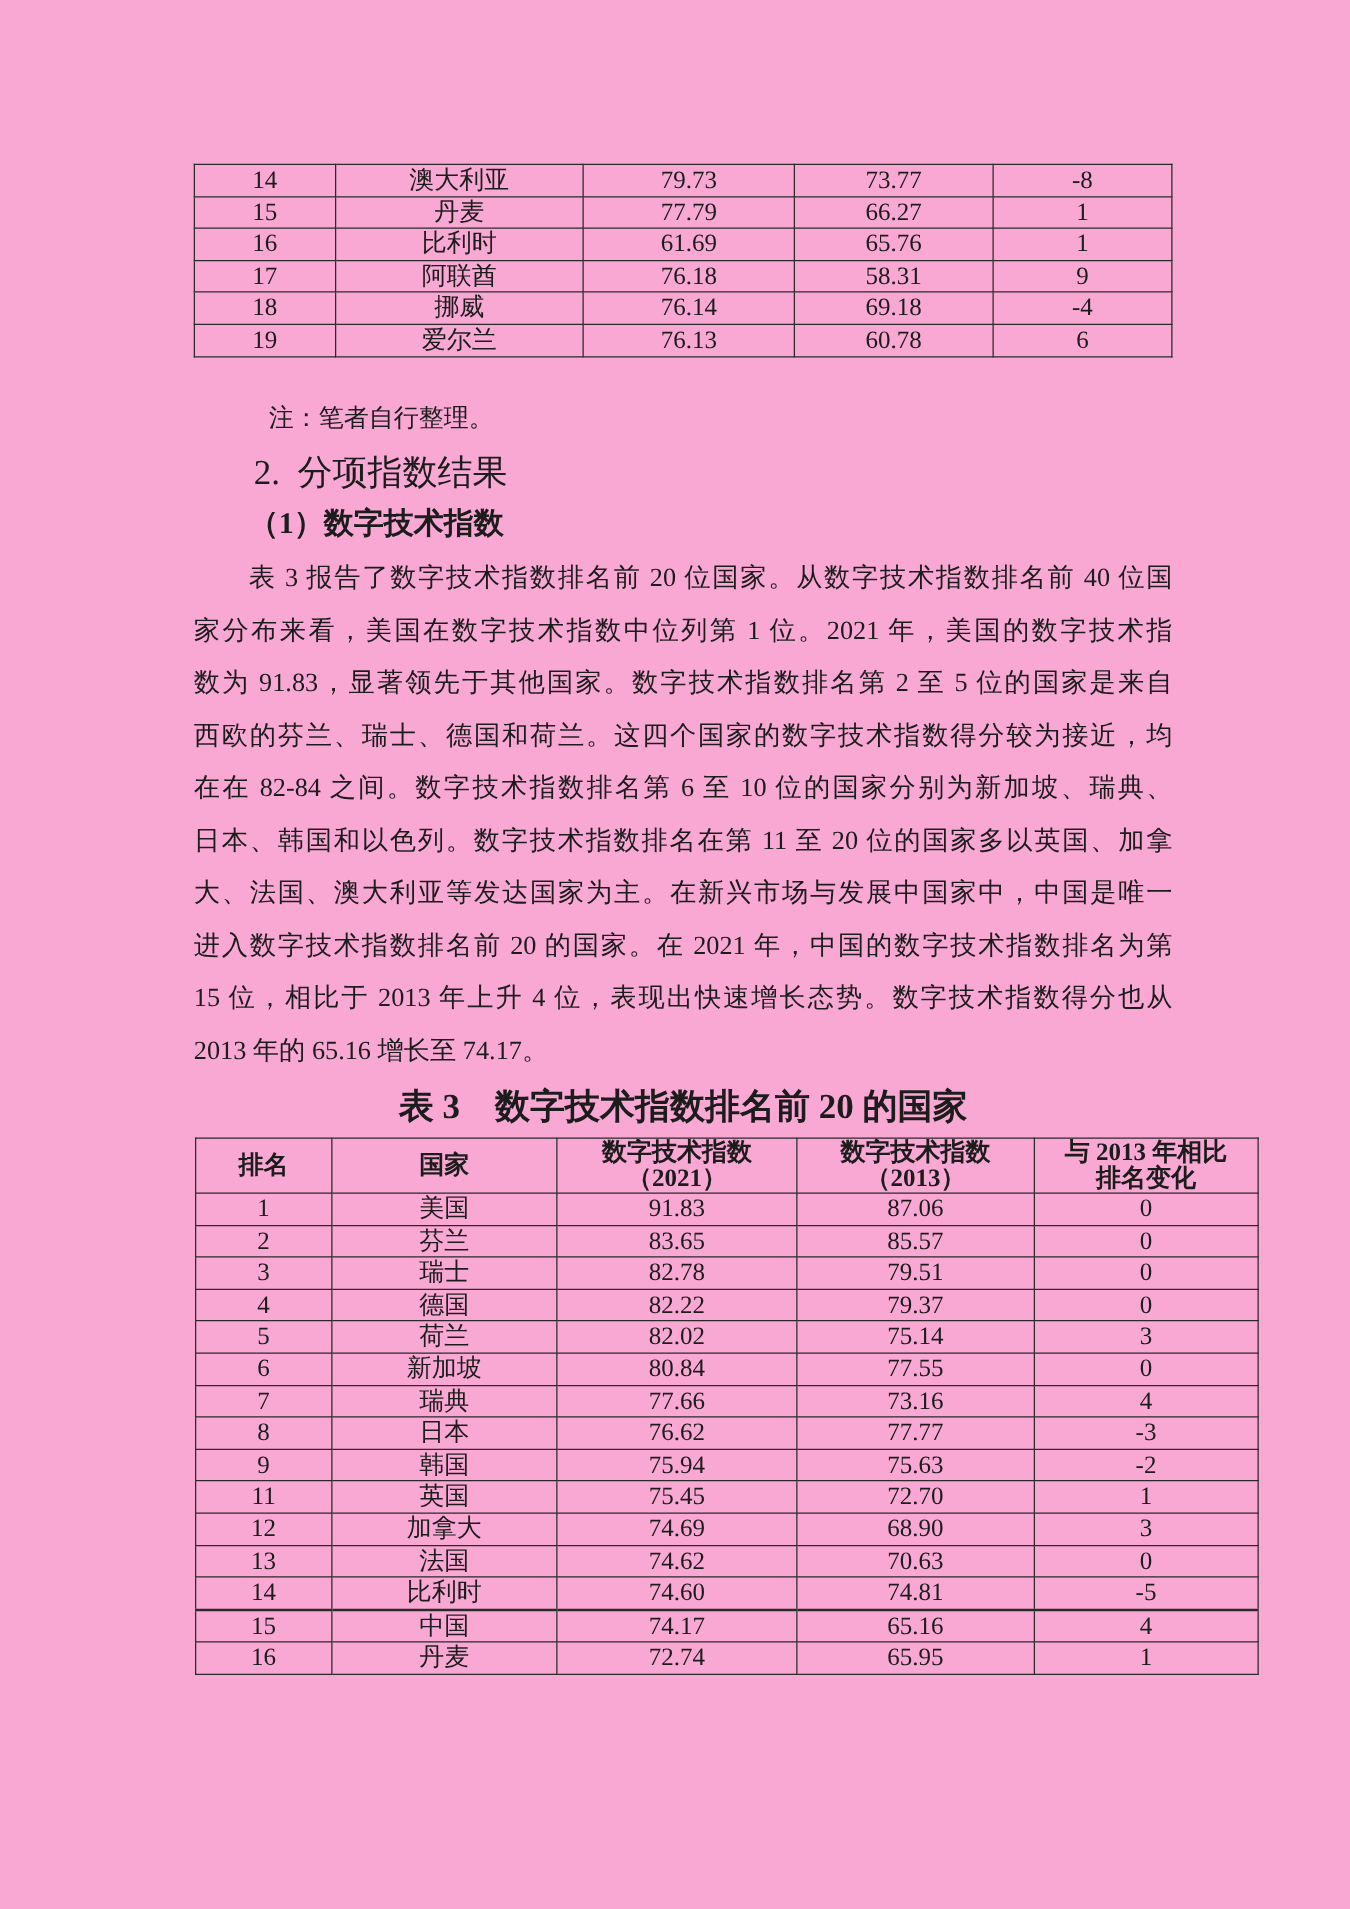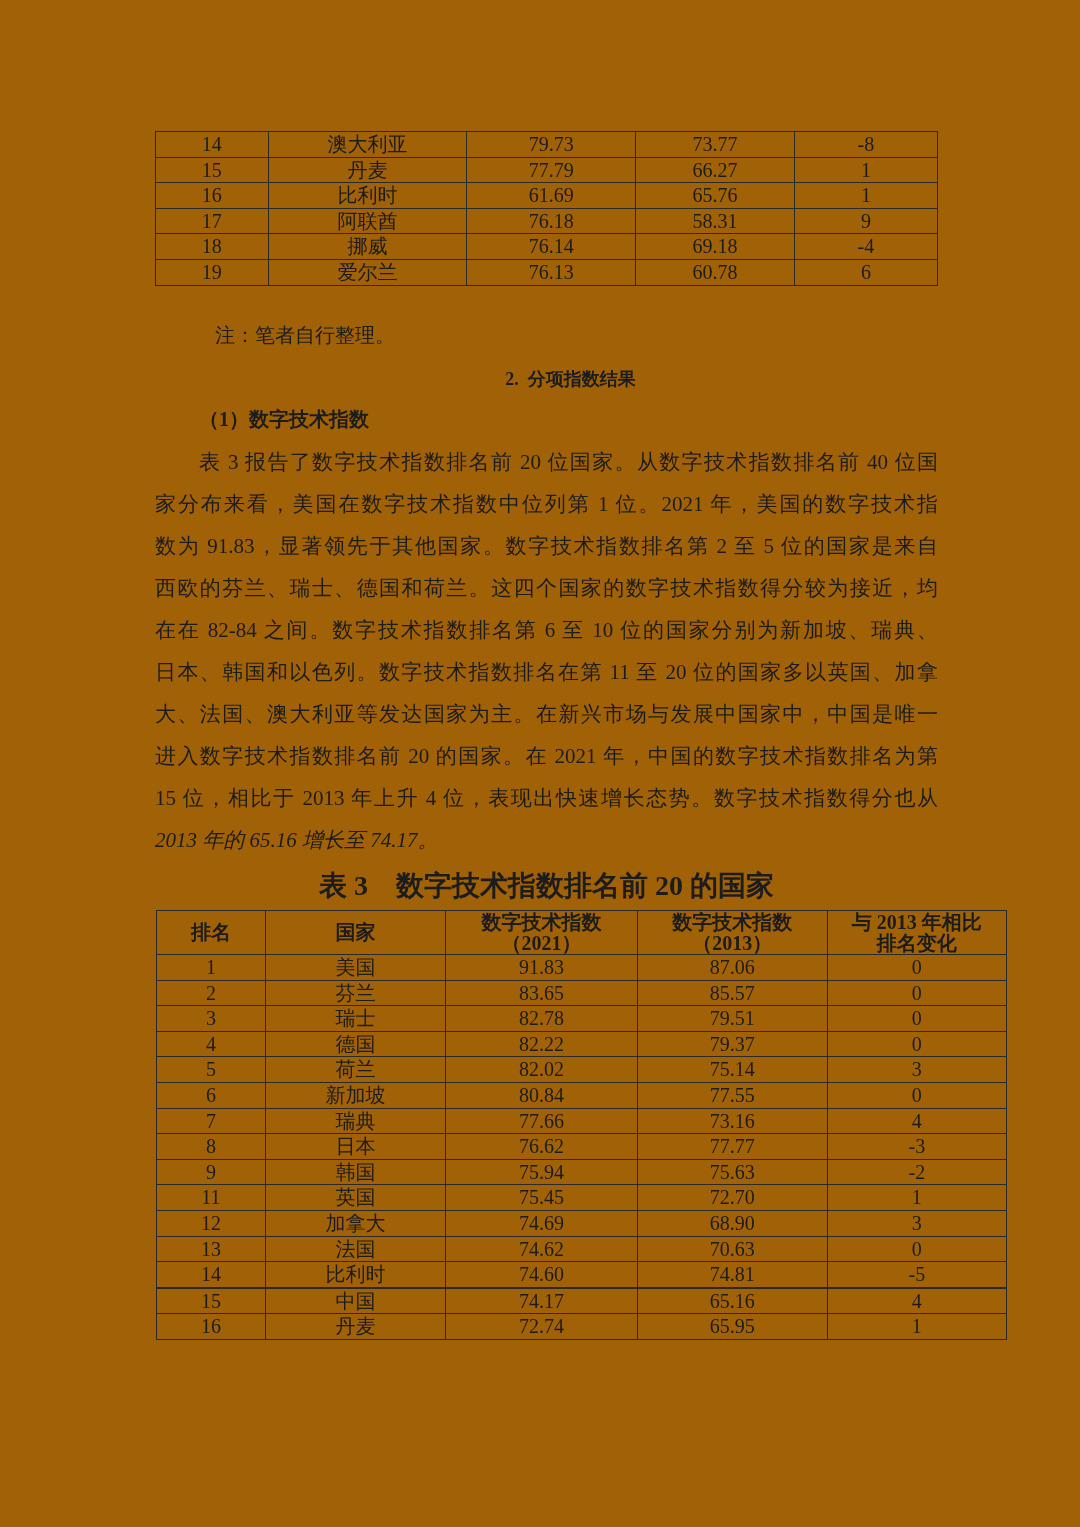--- a/index.html
+++ b/index.html
@@ -1,21 +1,21 @@
 <!DOCTYPE html>
 <html><head>
 <meta charset="utf-8">
 <style>
   * { margin:0; padding:0; box-sizing:border-box; }
   html, body { background:#ffffff; }
   .page {
     position:relative;
     width:1080px; height:1527px;
     margin:0 auto;
-    background:#a16207;
+    background:#f9a8d4;
     color:#1c1c1c;
     font-family:"Liberation Serif","DejaVu Serif",serif;
     overflow:hidden;
   }
 
   
   .doc-table { border-collapse:collapse; table-layout:fixed; width:100%; }
   .doc-table td, .doc-table th {
     border:1.5px solid #2a2a2a;
     text-align:center; vertical-align:middle;
@@ -30,33 +30,33 @@
   .t3-wrap { position:absolute; left:156px; top:910px; width:851px; }
   tr.thick td { border-bottom-width:2.5px; }
 
   
   .note {
     position:absolute; left:169px; top:320px; width:783px;
     font-size:20px; line-height:30px; padding-left:46px;
   }
   .sec-heading {
     position:absolute; left:155px; top:364px; width:783px;
-    font-size:18px; font-weight:bold; line-height:30px; padding-left:48px;text-align:center;
+    font-size:28px; font-weight:normal; line-height:30px; padding-left:48px;
   }
   .sub-heading {
     position:absolute; left:155px; top:404px; width:783px;
-    font-size:20px; font-weight:bold; line-height:30px; padding-left:44px;
+    font-size:24px; font-weight:bold; line-height:30px; padding-left:44px;
   }
   .para {
     position:absolute; left:155px; top:441px; width:783px;
     font-size:21px; line-height:42px;
   }
   .pline { text-align:justify; text-align-last:justify; }
   .pline.first { text-indent:44px; }
-  .pline.last { text-align-last:left;font-style:italic; }
+  .pline.last { text-align-last:left; }
   .caption {
     position:absolute; left:155px; top:869px; width:783px;
     text-align:center; font-weight:bold; font-size:28px; line-height:34px;
   }
 </style>
 </head>
 <body>
 
 <div class="page">
 

